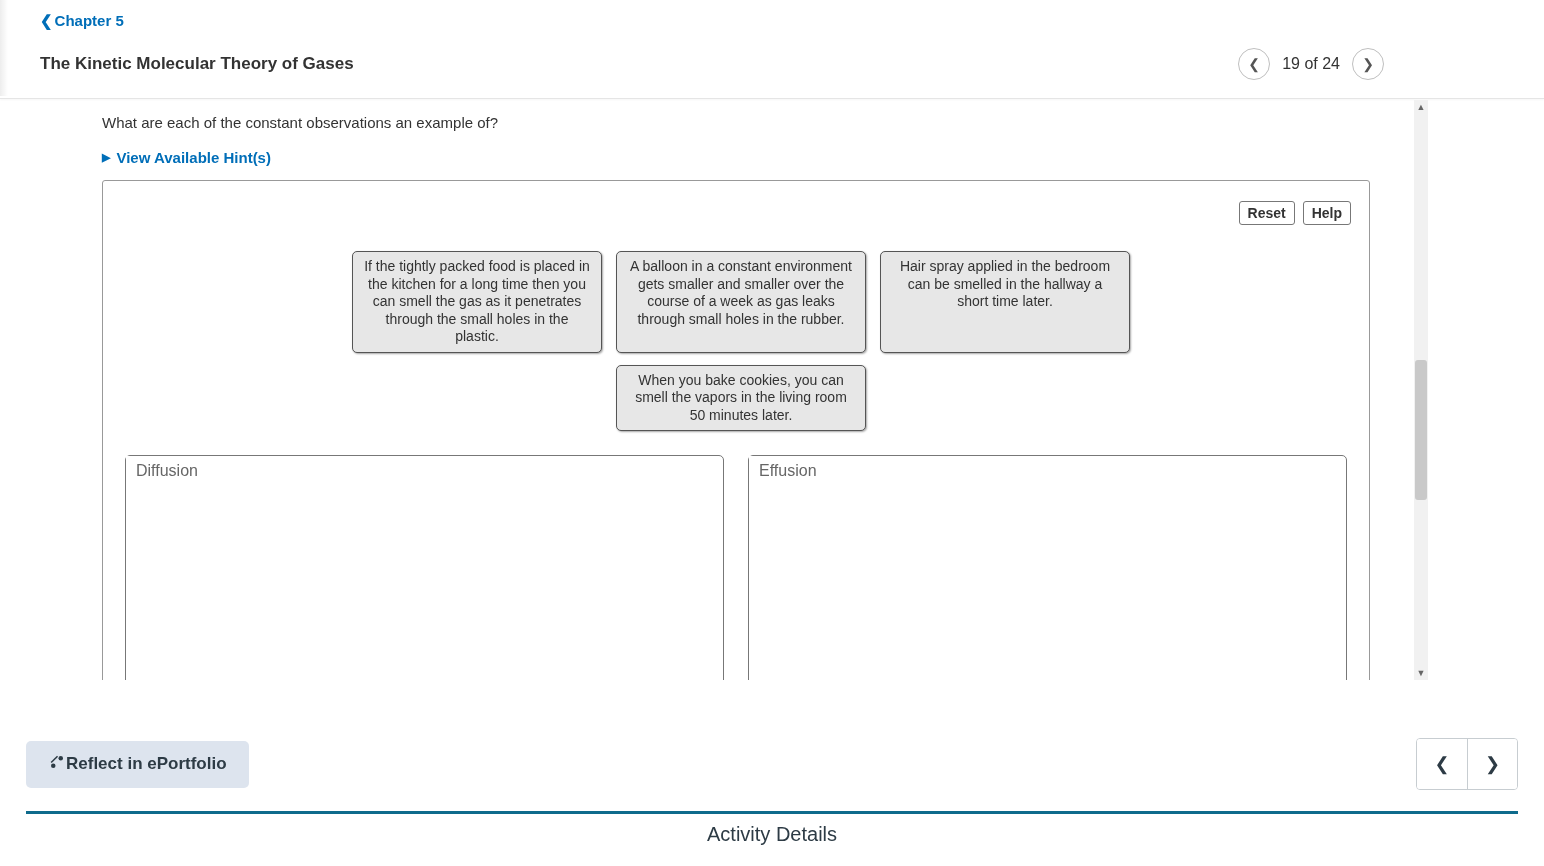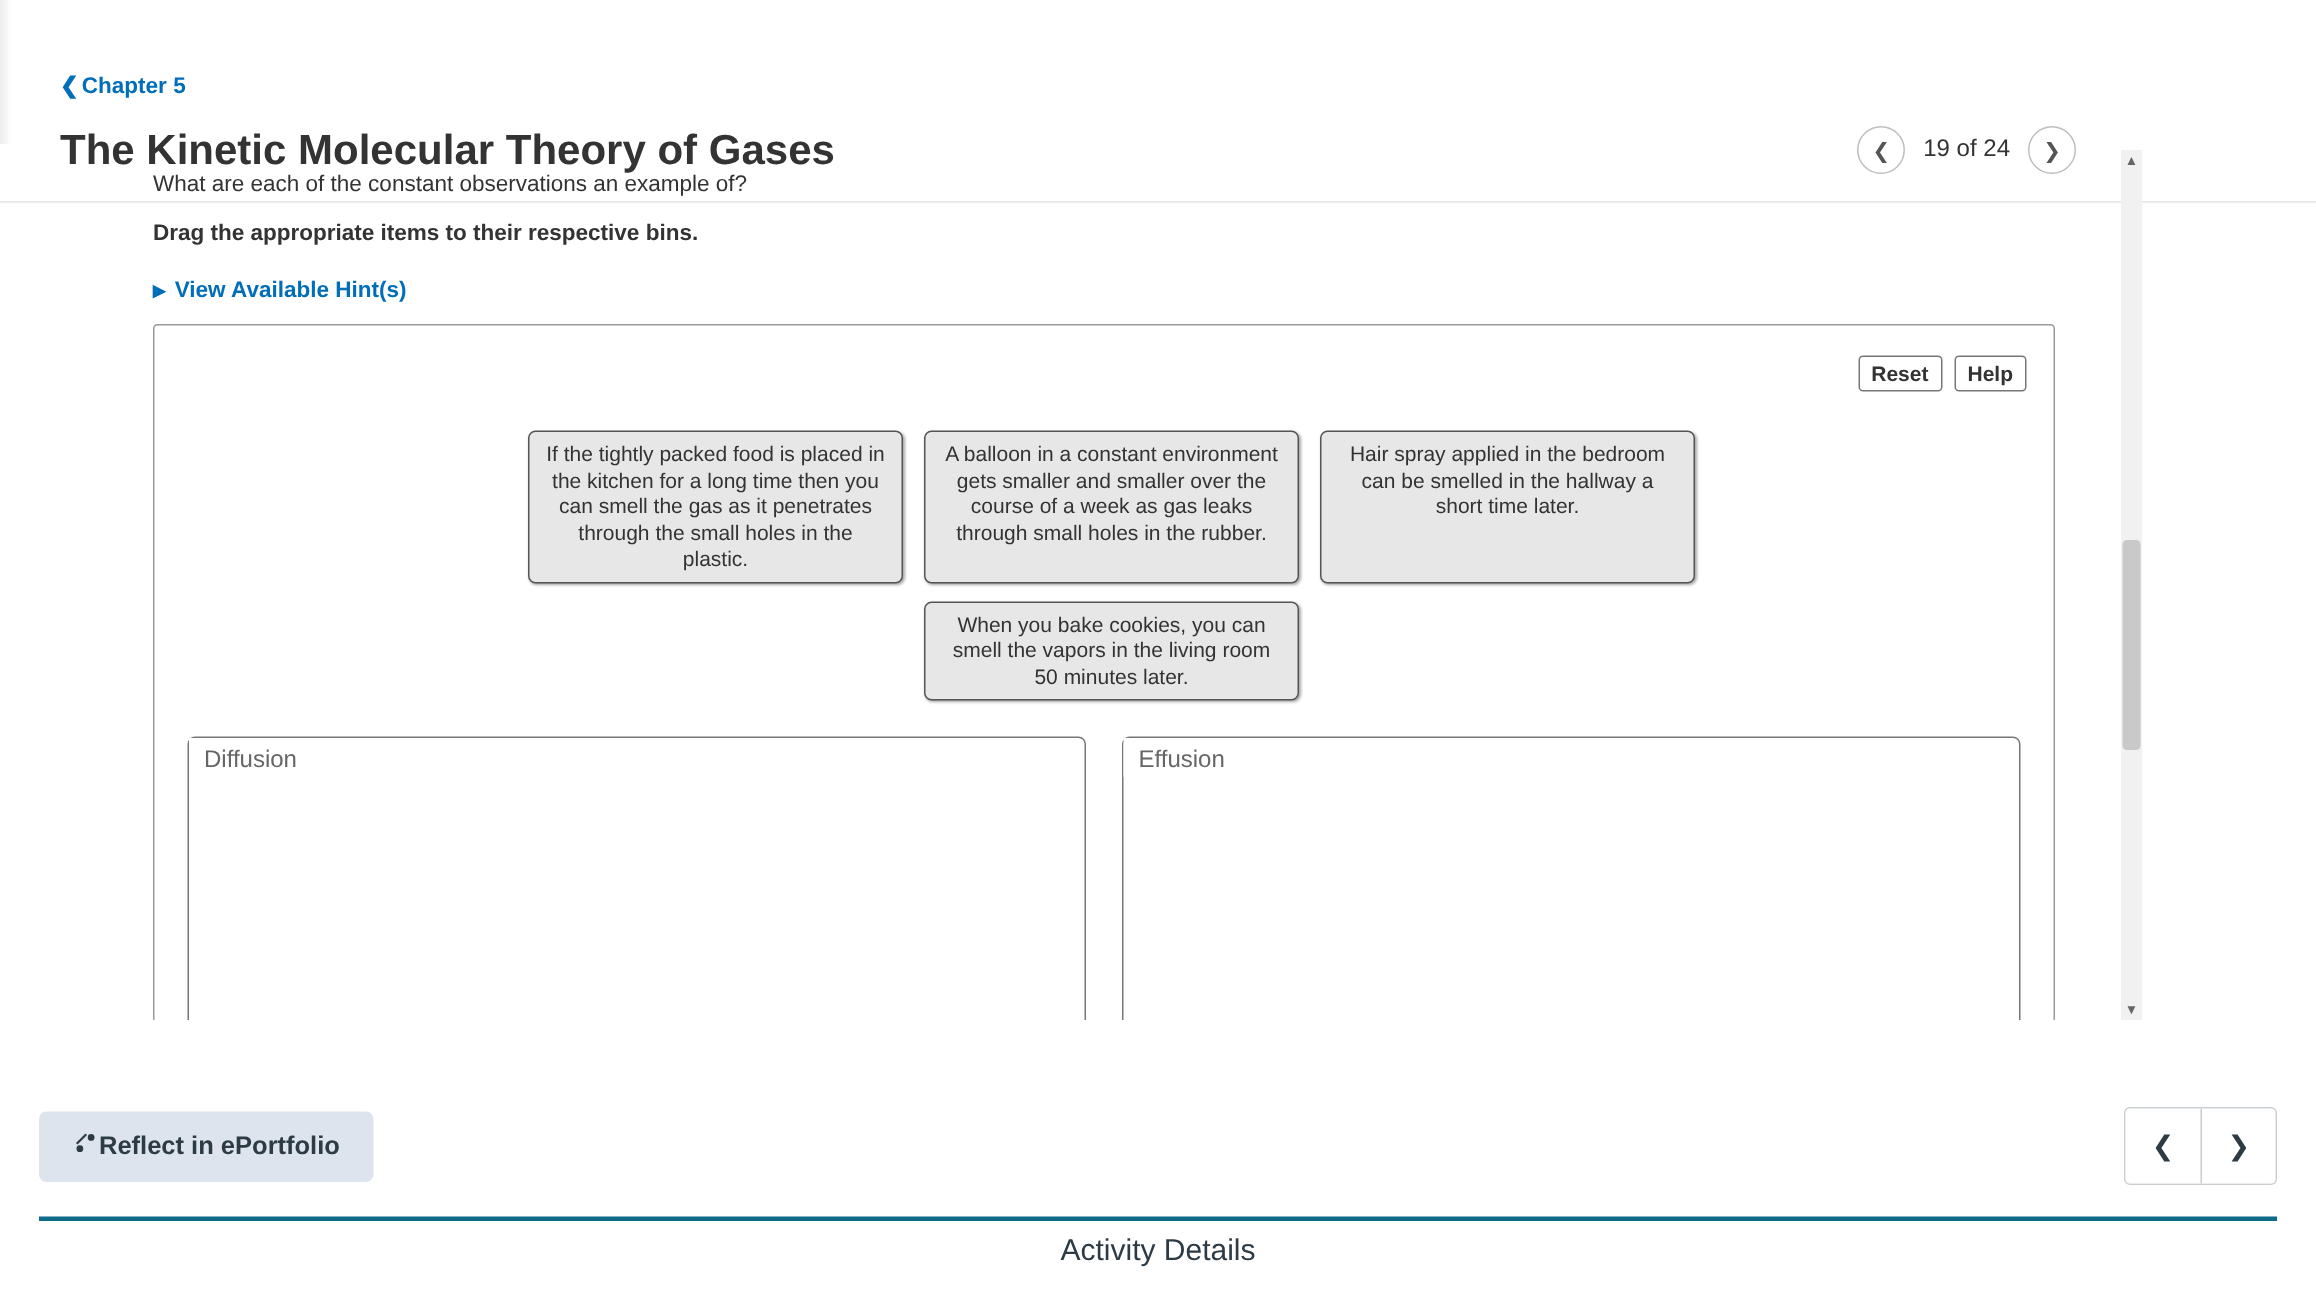--- a/index.html
+++ b/index.html
@@ -11,37 +11,36 @@
     height: 866px;
     position: relative;
     overflow: hidden;
   }
   .top-region {
     padding-left: 40px;
     padding-right: 20px;
     border-bottom: 1px solid #e5e5e5;
     background: #fff;
     box-shadow: 0 1px 2px rgba(0,0,0,0.04);
-    margin-top: 36px;
   }
   .breadcrumb {
     padding-top: 12px;
     color: #006eb8;
     font-weight: 700;
     font-size: 15px;
     cursor: pointer;
   }
   .breadcrumb .chev { font-size: 15px; margin-right: 2px; }
   .title-row {
     display: flex;
     align-items: center;
     justify-content: space-between;
     padding: 18px 0 18px 0;
   }
-  .page-title { font-size: 28px; font-weight: 700; color: #333; text-align: right; }
+  .page-title { font-size: 17px; font-weight: 700; color: #333; text-align: right; }
   .pager { display: flex; align-items: center; gap: 12px; color: #333; font-size: 16px; padding-right: 140px;}
   .circle-btn {
     width: 32px; height: 32px; border-radius: 50%;
     border: 1px solid #bfbfbf; background: #fff;
     display: flex; align-items: center; justify-content: center;
     cursor: pointer; font-size: 14px; color: #555;
   }
   .content-scroll {
     position: absolute;
     top: 96px;
@@ -175,21 +174,20 @@
     <div class="pager">
       <div class="circle-btn">❮</div>
       <span>19 of 24</span>
       <div class="circle-btn">❯</div>
     </div>
   </div>
 </div>
 
 <div class="content-scroll">
   <div class="question-text">What are each of the constant observations an example of?</div>
-  <div class="instruction-text">Drag the appropriate items to their respective bins.</div>
   <div class="hints-link">
     <span class="tri">▶</span>
     <span>View Available Hint(s)</span>
   </div>
 
   <div class="activity-box">
     <div class="toolbar">
       <button class="tb-btn">Reset</button>
       <button class="tb-btn">Help</button>
     </div>

